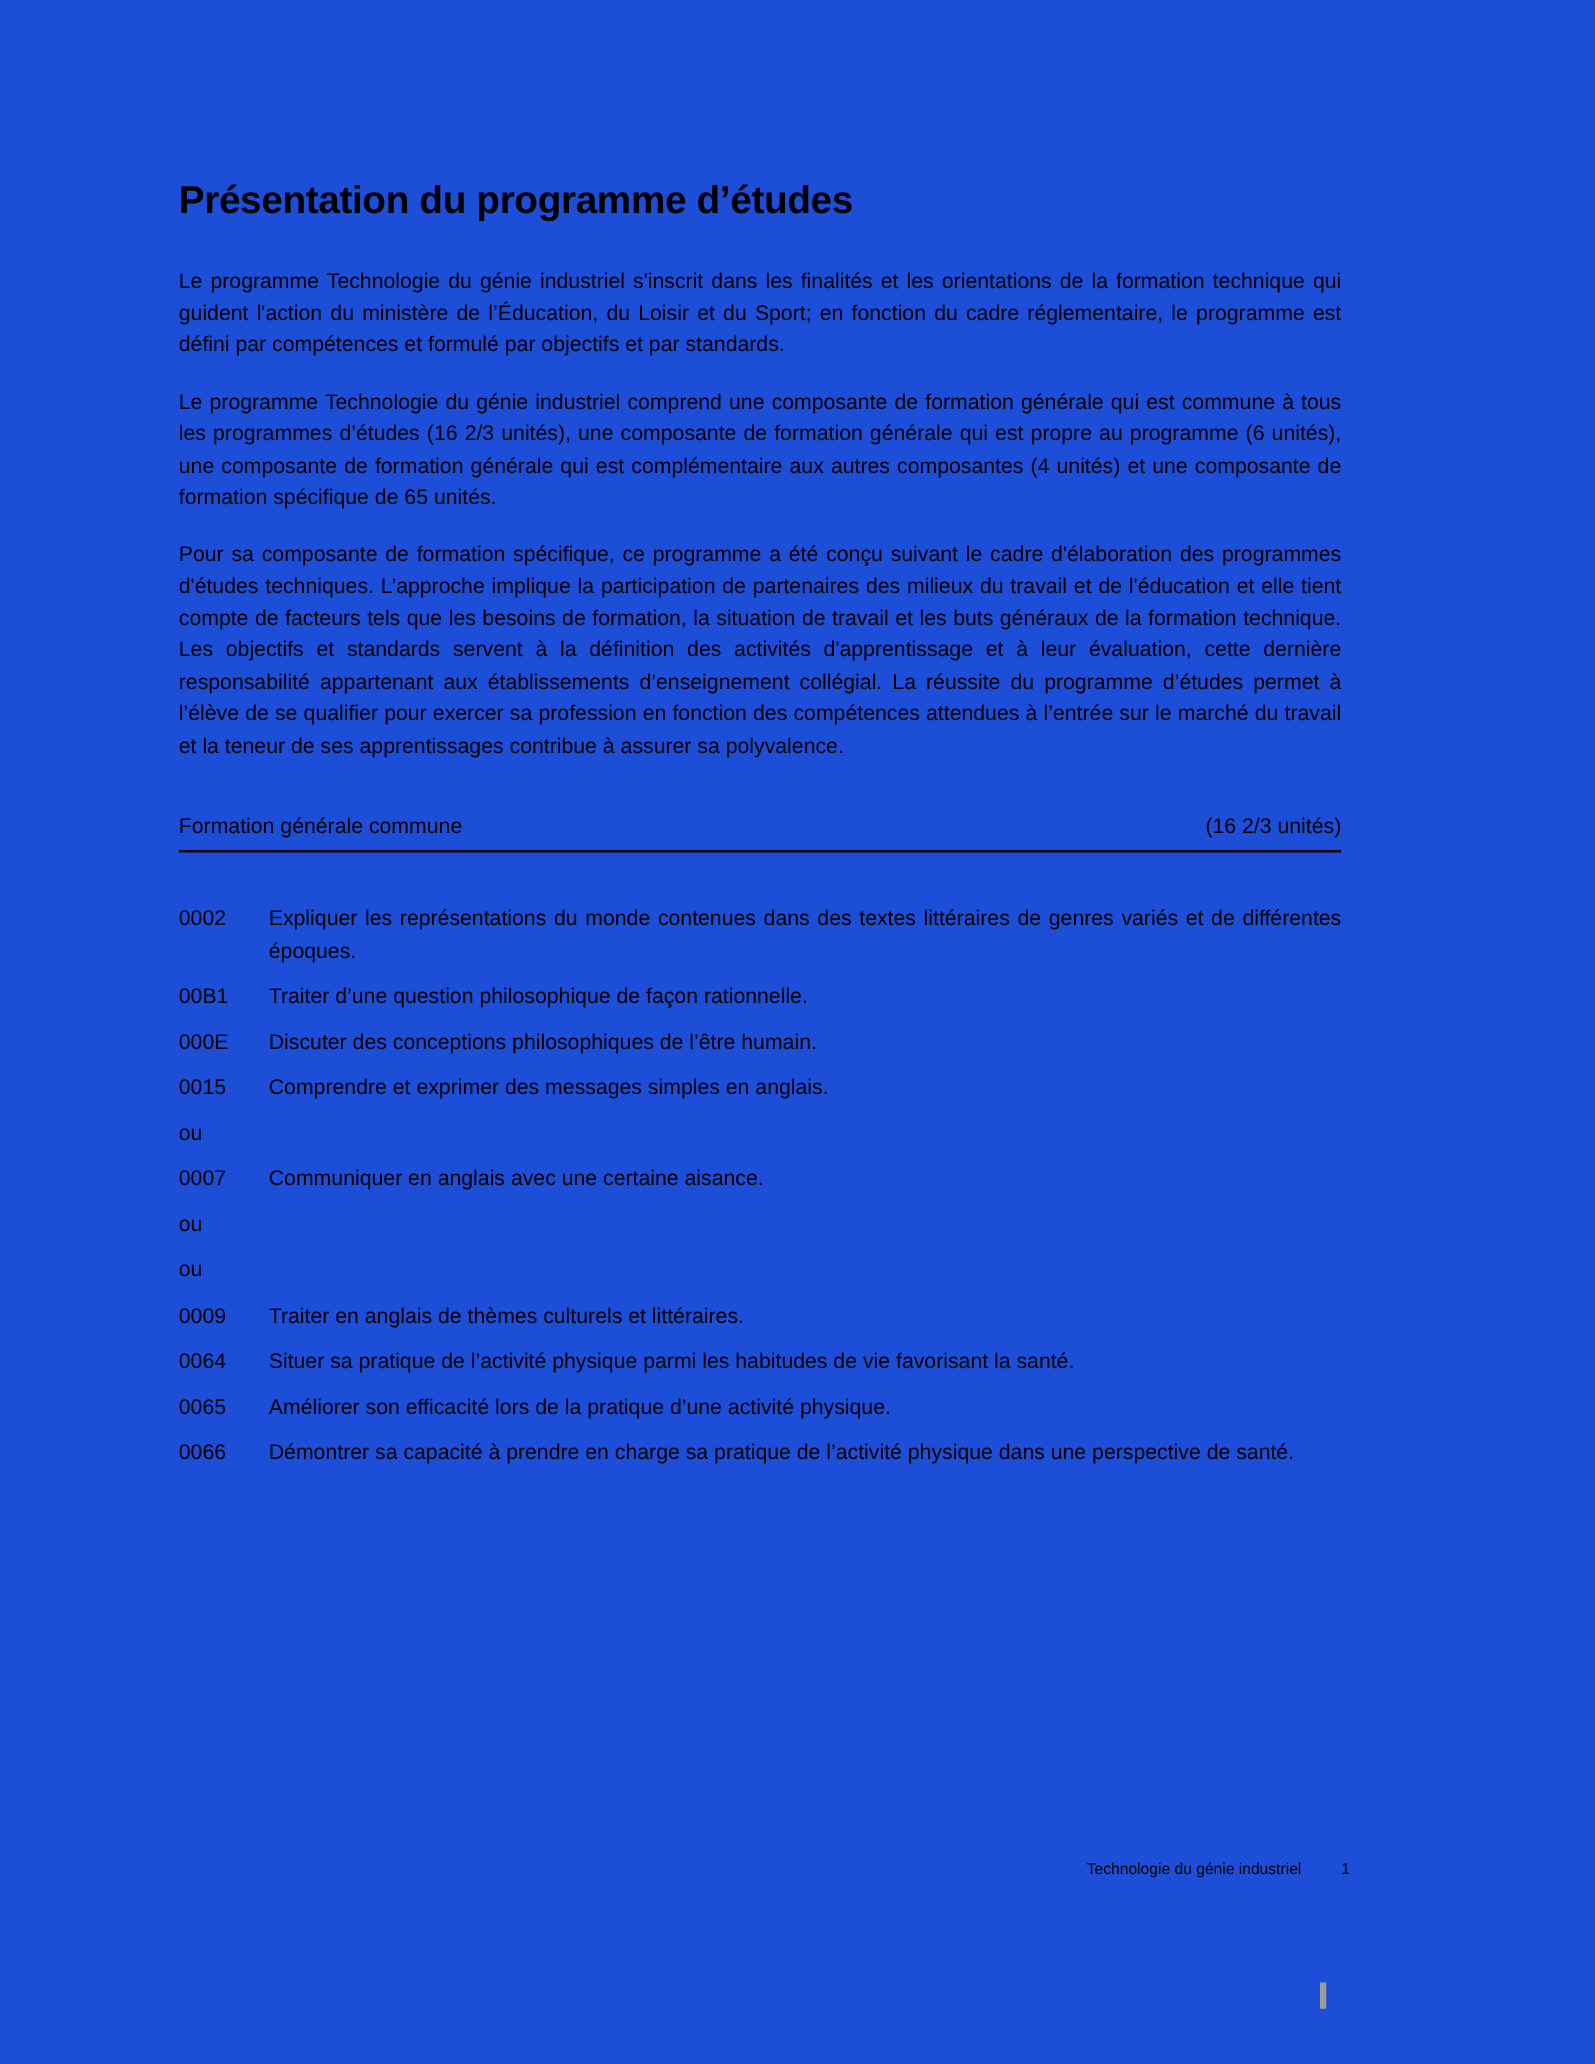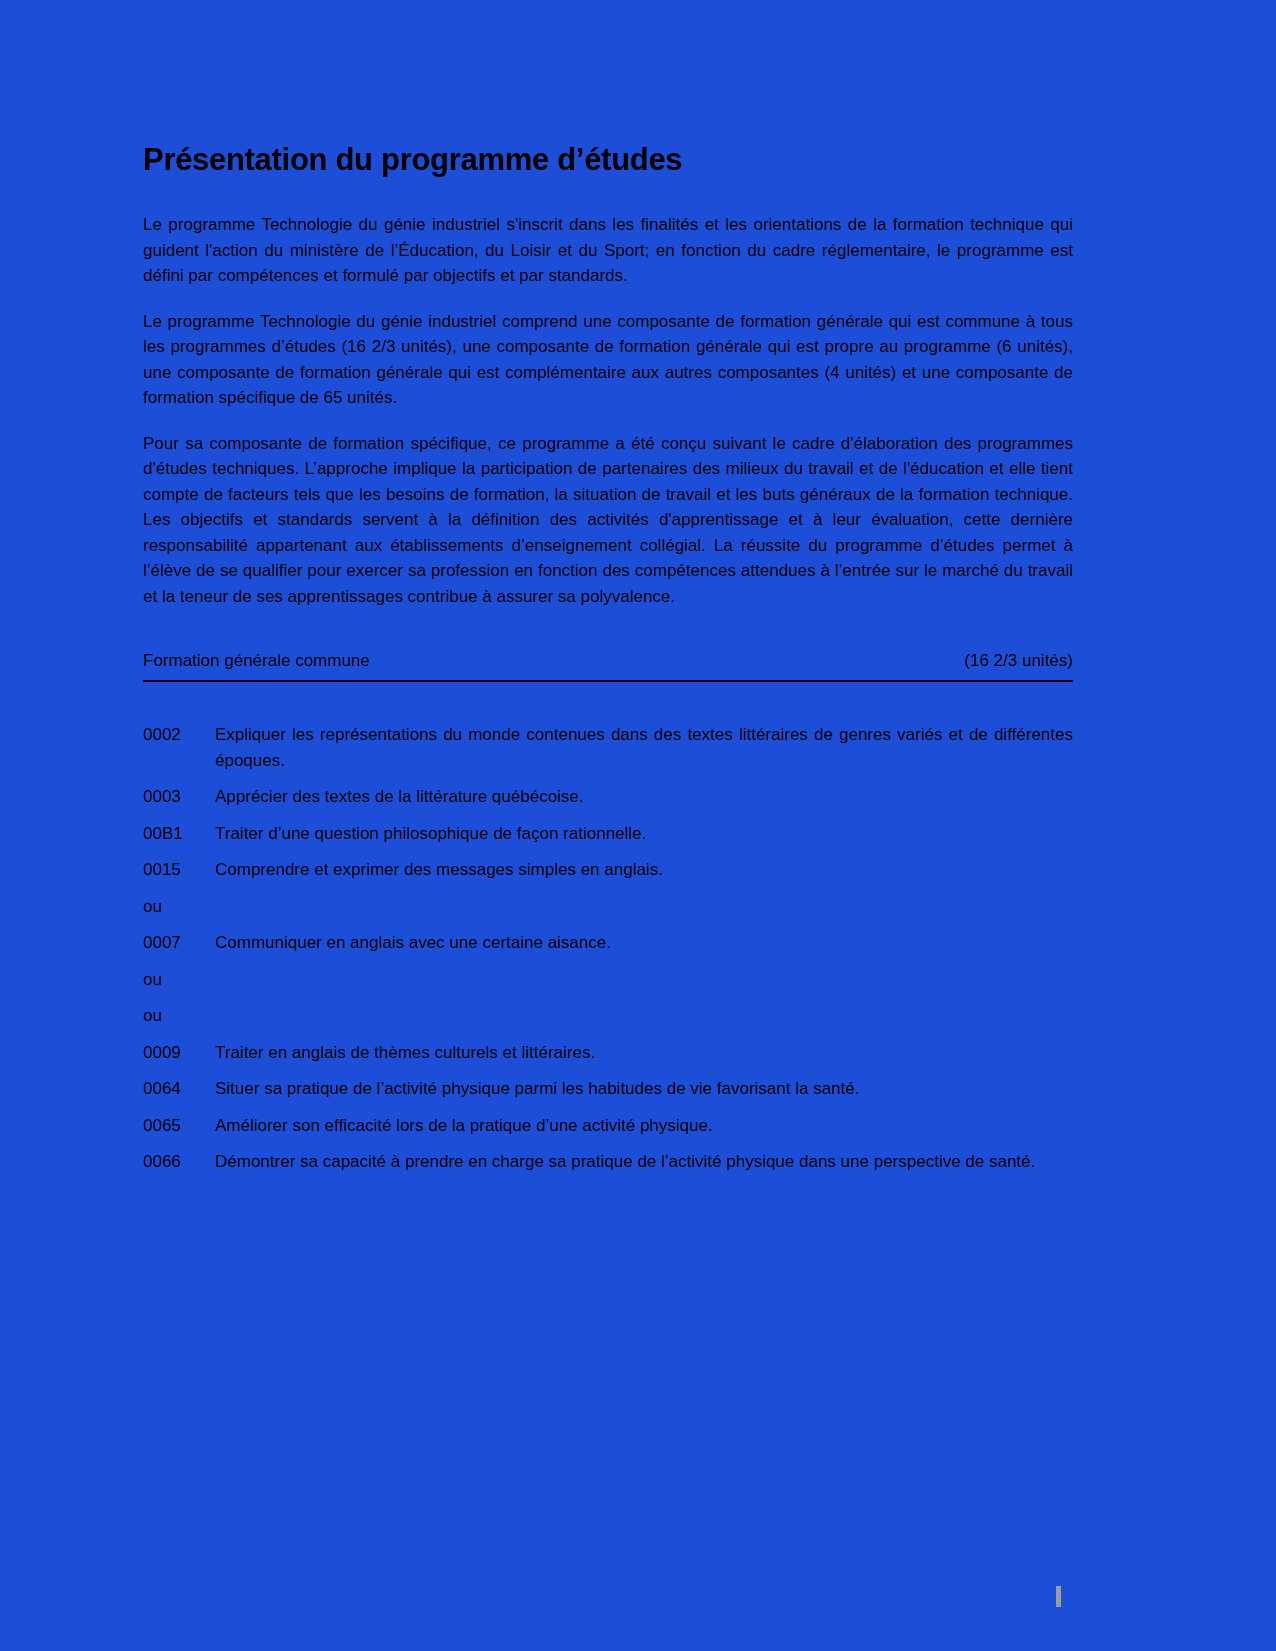--- a/index.html
+++ b/index.html
@@ -106,26 +106,26 @@
       <span>Formation générale commune</span>
       <span>(16 2/3 unités)</span>
     </div>
 
     <div class="competency-list" id="competency-list">
         <div class="comp-row">
           <span class="comp-code">0002</span>
           <span class="comp-text">Expliquer les représentations du monde contenues dans des textes littéraires de genres variés et de différentes époques.</span>
         </div>
         <div class="comp-row">
-          <span class="comp-code">0003</span>
-          <span class="comp-text">Apprécier des textes de la littérature québécoise.</span>
+          <span class="comp-code">00B1</span>
+          <span class="comp-text">Traiter d’une question philosophique de façon rationnelle.</span>
         </div>
         <div class="comp-row">
-          <span class="comp-code">00B1</span>
-          <span class="comp-text">Traiter d’une question philosophique de façon rationnelle.</span>
+          <span class="comp-code">000E</span>
+          <span class="comp-text">Discuter des conceptions philosophiques de l’être humain.</span>
         </div>
         <div class="comp-row">
           <span class="comp-code">0015</span>
           <span class="comp-text">Comprendre et exprimer des messages simples en anglais.</span>
         </div>
         <div class="comp-row separator">
           <span class="comp-code">ou</span>
         </div>
         <div class="comp-row">
           <span class="comp-code">0007</span>
@@ -150,15 +150,18 @@
           <span class="comp-text">Améliorer son efficacité lors de la pratique d’une activité physique.</span>
         </div>
         <div class="comp-row">
           <span class="comp-code">0066</span>
           <span class="comp-text">Démontrer sa capacité à prendre en charge sa pratique de l’activité physique dans une perspective de santé.</span>
         </div>
       </div>
 
   </div>
 
+  <div class="footer">
+    <span>Technologie du génie industriel</span><span class="page-number">1</span>
+  </div>
 
   <div class="footer-bar" style="background: rgb(156, 156, 156);"></div>
 </div>
 
 </body></html>

